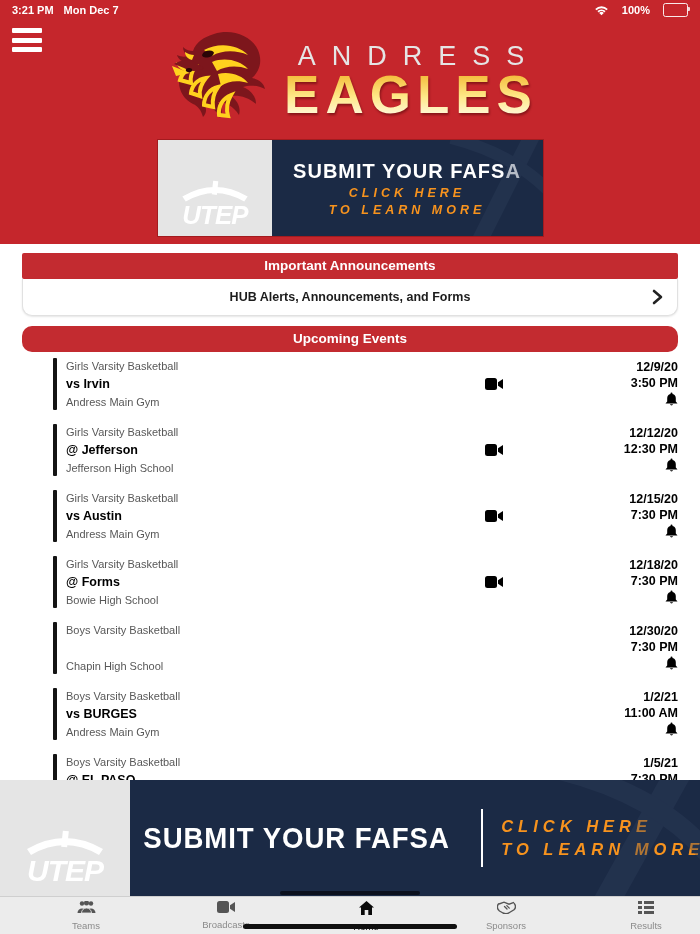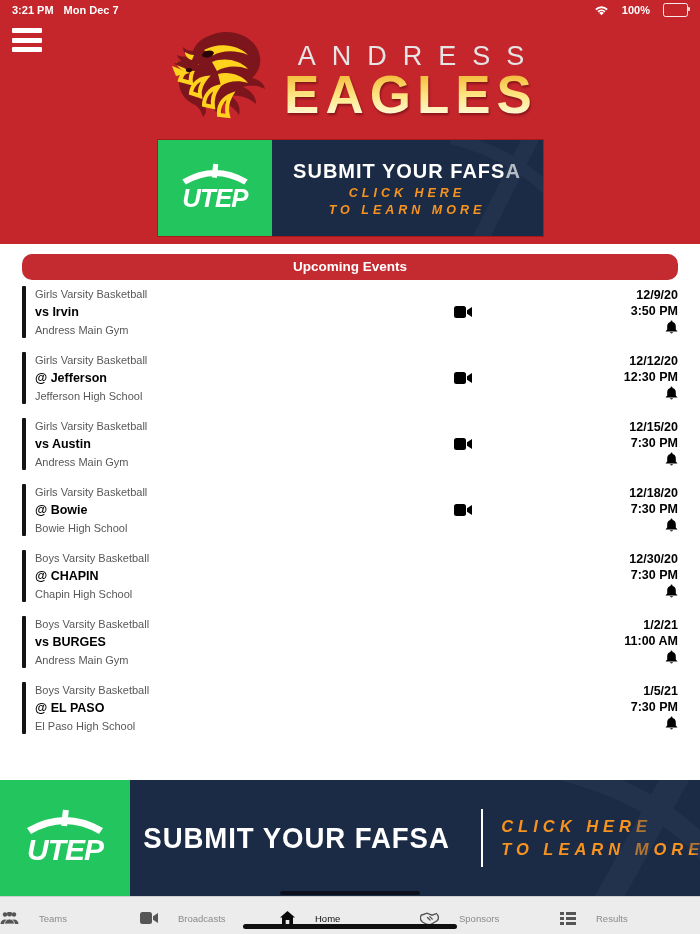--- a/index.html
+++ b/index.html
@@ -19,37 +19,37 @@
   .hamburger span{display:block;height:5px;background:#fff;border-radius:1px;}
   .logo-row{height:120px;display:flex;align-items:center;justify-content:center;gap:10px;}
   .brand{display:flex;flex-direction:column;align-items:center;}
   .brand-top{color:#e5e5e5;font-size:27px;font-weight:400;letter-spacing:16px;text-indent:16px;line-height:30px;}
   .brand-bottom{font-size:53px;font-weight:700;letter-spacing:6px;line-height:48px;
       background:linear-gradient(180deg,#f2b52e 0%,#ffe98a 55%,#fffbe8 100%);
       -webkit-background-clip:text;background-clip:text;color:transparent;
       filter:drop-shadow(1px 2px 1px rgba(60,0,0,.45));}
   
   .ad-card{width:385px;height:96px;margin:0 auto;display:flex;box-shadow:0 0 0 1px rgba(100,10,10,.35);}
-  .ad-logo{width:114px;flex:none;background:#22c55e;display:flex;align-items:center;justify-content:center;}
+  .ad-logo{width:114px;flex:none;background:#e5e5e5;display:flex;align-items:flex-end;justify-content:center;}
   .ad-body{flex:1;background:#1b2a45;position:relative;overflow:hidden;display:flex;flex-direction:column;
            align-items:center;justify-content:center;gap:3px;}
   .ad-line1{color:#fff;font-weight:800;font-size:20px;letter-spacing:1px;white-space:nowrap;}
   .ad-line2{color:#f7931e;font-style:italic;font-weight:700;font-size:12.5px;letter-spacing:4px;white-space:nowrap;}
   .watermark{position:absolute;right:-18px;top:-12px;opacity:.35;pointer-events:none;}
   
   .section-bar{background:#c32b30;color:#fff;font-weight:700;font-size:13.5px;text-align:center;
                padding:5px 0 6px;border-radius:2px;}
   .card{margin:9px 22px 0;}
   .hub-row{height:36px;border:1px solid #e1e1e1;border-top:none;border-radius:0 0 10px 10px;
            box-shadow:0 1px 2px rgba(0,0,0,.10);display:flex;align-items:center;justify-content:center;
            position:relative;font-size:12.5px;font-weight:600;color:#1c1c1c;cursor:pointer;background:#fff;}
   .hub-chevron{position:absolute;right:13px;top:8px;}
   .upcoming{margin:10px 22px 0;border-radius:10px;}
   
-  .events{margin-top:6px;}
+  .events{margin-top:6px;padding-left:31px;}
   .event-row{display:flex;margin:0 22px 14px;min-height:47px;}
   .event-bar{width:4px;background:#141414;border-radius:1px;margin-right:9px;flex:none;}
   .event-text{width:396px;display:flex;flex-direction:column;justify-content:space-between;padding:1px 0;}
   .event-team{font-size:11px;color:#585858;line-height:14px;}
   .event-opp{font-size:12.5px;font-weight:700;color:#000;line-height:15px;}
   .event-venue{font-size:11px;color:#585858;line-height:14px;}
   .event-cam{width:64px;flex:none;display:flex;align-items:center;justify-content:center;}
   .event-right{margin-left:auto;text-align:right;font-weight:700;font-size:12.5px;color:#000;line-height:16px;padding-top:1px;}
   .event-right .bell{margin-top:1px;}
   
@@ -58,22 +58,22 @@
   .ad-bottom-body{flex:1;position:relative;display:flex;align-items:center;justify-content:center;gap:18px;}
   .ad-bottom-line1{color:#fff;font-weight:800;font-size:30px;letter-spacing:1px;white-space:nowrap;
                    display:inline-block;transform:scaleX(.92);}
   .ad-divider{width:2px;height:58px;background:#fff;flex:none;}
   .ad-click-col{display:flex;flex-direction:column;gap:4px;}
   .ad-click-col .ad-line2{font-size:16.5px;letter-spacing:5px;}
   .scroll-indicator{position:absolute;left:280px;top:891px;width:140px;height:4px;background:#0b101d;border-radius:2px;}
   
   .tabbar{position:absolute;left:0;top:896px;width:700px;height:38px;background:#ececec;
           border-top:1px solid #cfcfcf;display:flex;}
-  .tab{flex:1;display:flex;align-items:center;padding-top:4px;gap:20px;
-       font-size:9.5px;color:#8b8b8b;cursor:pointer;}
+  .tab{flex:1;display:flex;flex-direction:column;align-items:center;padding-top:4px;gap:6px;
+       font-size:9.5px;color:#8b8b8b;cursor:pointer;padding-left:32px;}
   .tab.active{color:#111;}
   .tab svg{display:block;}
   .home-indicator{position:absolute;left:243px;top:924px;width:214px;height:5px;background:#101010;border-radius:3px;}
   .utep-mark{display:block;}
 </style>
 </head>
 <body>
 
 <div class="screen">
 
@@ -129,20 +129,29 @@
           <path d="M150 -10 L80 130" stroke="#31415e" stroke-width="16" fill="none"></path>
           <path d="M60 10 Q140 30 180 90" stroke="#31415e" stroke-width="12" fill="none"></path>
         </svg>
         <div class="ad-line1">SUBMIT YOUR FAFSA</div>
         <div class="ad-line2">CLICK HERE</div>
         <div class="ad-line2">TO LEARN MORE</div>
       </div>
     </div>
   </div>
 
+  <div class="card">
+    <div class="section-bar">Important Announcements</div>
+    <div class="hub-row">
+      <span>HUB Alerts, Announcements, and Forms</span>
+      <svg class="hub-chevron" width="14" height="20" viewBox="0 0 14 20">
+        <path d="M4 4 L11 10 L4 16" fill="none" stroke="#222" stroke-width="2.6" stroke-linecap="round" stroke-linejoin="round"></path>
+      </svg>
+    </div>
+  </div>
 
   <div class="section-bar upcoming">Upcoming Events</div>
 
   <div class="events" id="events-list">
     <div class="event-row">
       <div class="event-bar"></div>
       <div class="event-text">
         <div class="event-team">Girls Varsity Basketball</div>
         <div class="event-opp">vs Irvin</div>
         <div class="event-venue">Andress Main Gym</div>
@@ -212,21 +221,21 @@
             <path d="M4.9 12.3 a1.7 1.7 0 0 0 3.2 0z" fill="#000"></path>
           </svg>
         </div>
       </div>
     </div>
 
     <div class="event-row">
       <div class="event-bar"></div>
       <div class="event-text">
         <div class="event-team">Girls Varsity Basketball</div>
-        <div class="event-opp">@ Bowie</div>
+        <div class="event-opp">@ Forms</div>
         <div class="event-venue">Bowie High School</div>
       </div>
       <div class="event-cam">
         <svg width="18" height="12" viewBox="0 0 18 12">
           <rect x="0" y="0" width="12" height="12" rx="2.5" fill="#000"></rect>
           <path d="M13 4.2 L18 1 V11 L13 7.8 Z" fill="#000"></path>
         </svg>
       </div>
       <div class="event-right">
         <div>12/18/20</div>
@@ -237,21 +246,20 @@
             <path d="M4.9 12.3 a1.7 1.7 0 0 0 3.2 0z" fill="#000"></path>
           </svg>
         </div>
       </div>
     </div>
 
     <div class="event-row">
       <div class="event-bar"></div>
       <div class="event-text">
         <div class="event-team">Boys Varsity Basketball</div>
-        <div class="event-opp">@ CHAPIN</div>
         <div class="event-venue">Chapin High School</div>
       </div>
       <div class="event-cam">
         <svg width="18" height="12" viewBox="0 0 18 12" style="visibility: hidden;">
           <rect x="0" y="0" width="12" height="12" rx="2.5" fill="#000"></rect>
           <path d="M13 4.2 L18 1 V11 L13 7.8 Z" fill="#000"></path>
         </svg>
       </div>
       <div class="event-right">
         <div>12/30/20</div>

